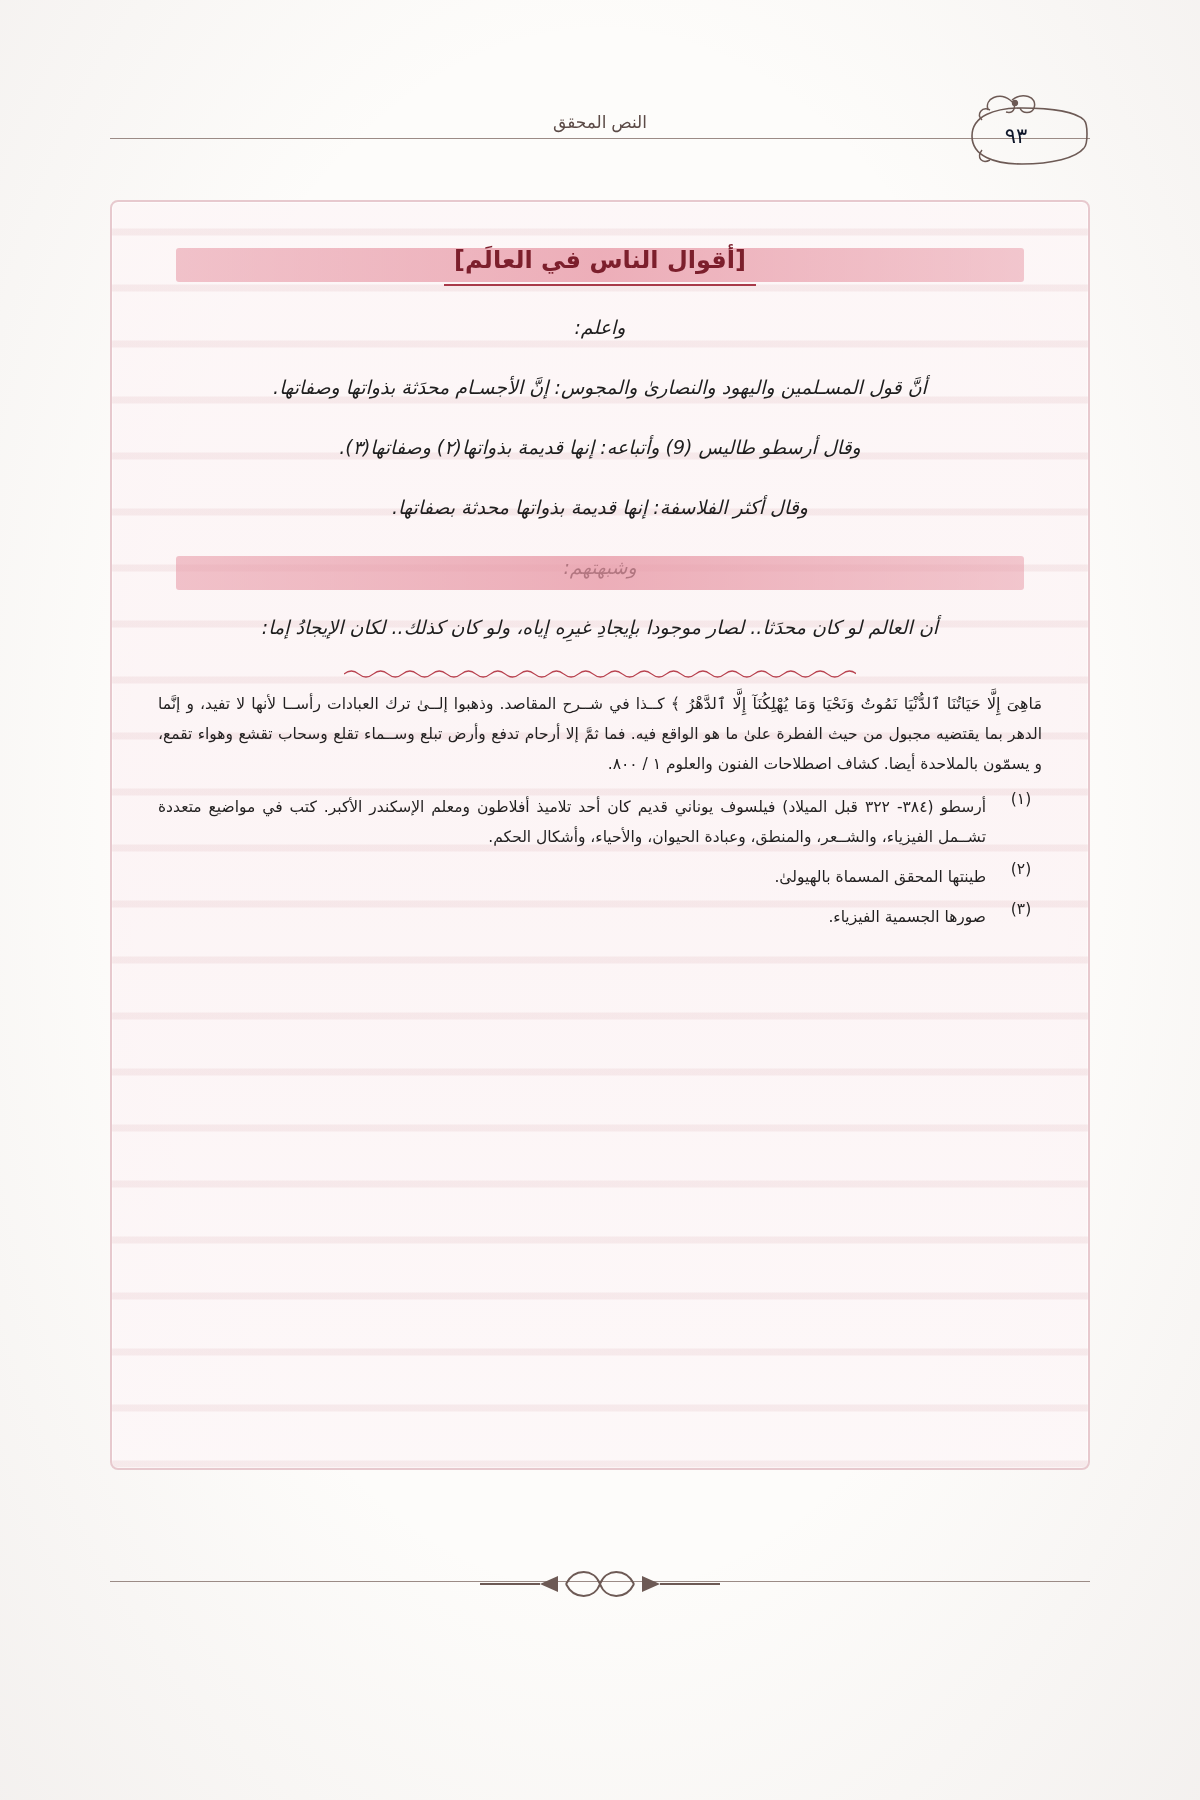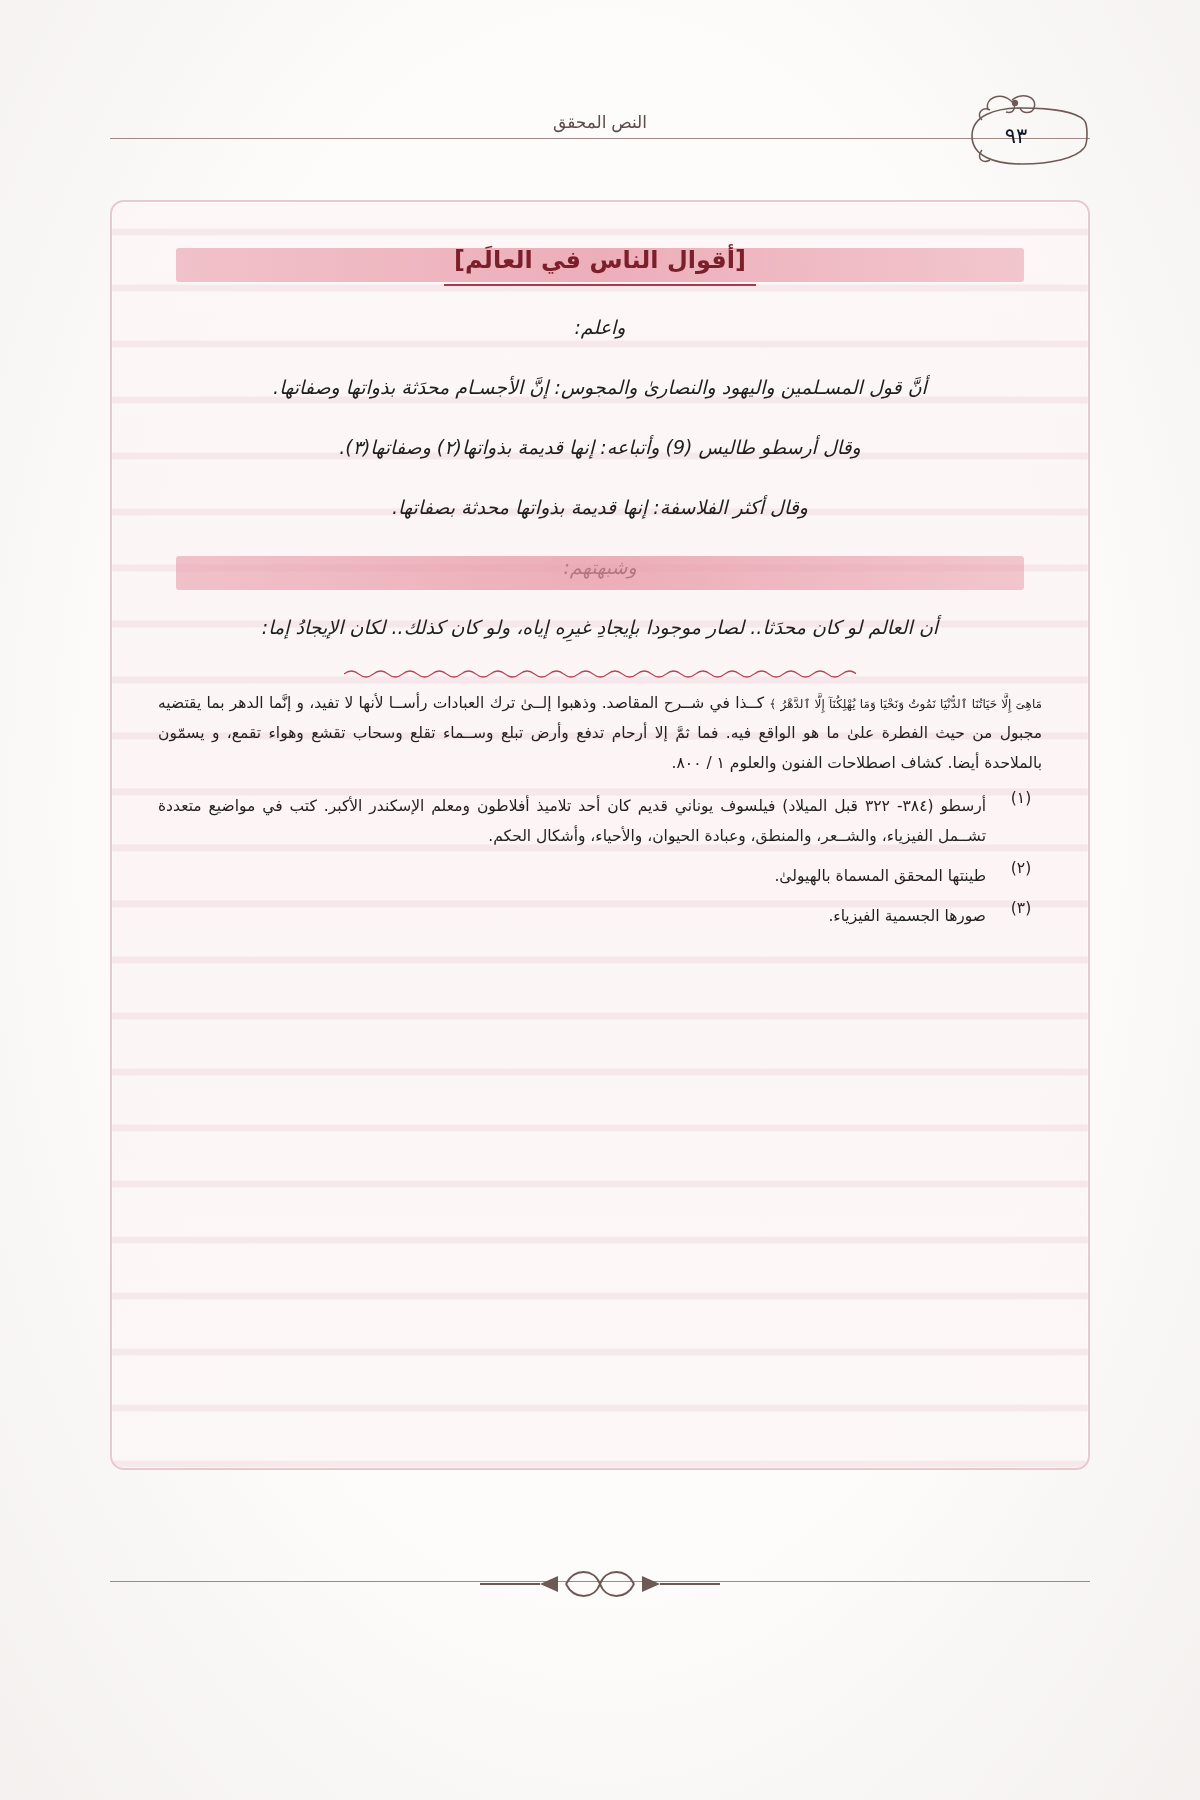--- a/index.html
+++ b/index.html
@@ -79,21 +79,21 @@
   }
 
   
   .frame {
     position: absolute;
     top: 200px;
     right: 110px;
     left: 110px;
     bottom: 330px;
     border: 2px solid #e7c9ce;
-    border-radius: 14px;
+    border-radius: 8px;
     background:
       linear-gradient(180deg, rgba(253,246,247,0.85) 0%, rgba(252,242,244,0.75) 50%, rgba(253,247,248,0.9) 100%);
     box-shadow: inset 0 0 0 1px rgba(255,255,255,0.6);
     overflow: hidden;
   }
   
   .bleed {
     position: absolute;
     inset: 0;
     opacity: 0.16;
@@ -192,21 +192,21 @@
     text-align: center;
     direction: rtl;
   }
   .fn-text {
     flex: 1 1 auto;
     text-align: justify;
     margin-top: 8px;
   }
   .quran {
     font-family: "DejaVu Sans", sans-serif;
-    font-size: 12px;
+    font-size: 16px;
     letter-spacing: 0.4px;
   }
 
   
   .bottom-rule {
     position: absolute;
     bottom: 218px;
     right: 110px;
     left: 110px;
     border-top: 1.5px solid #9b8b86;

